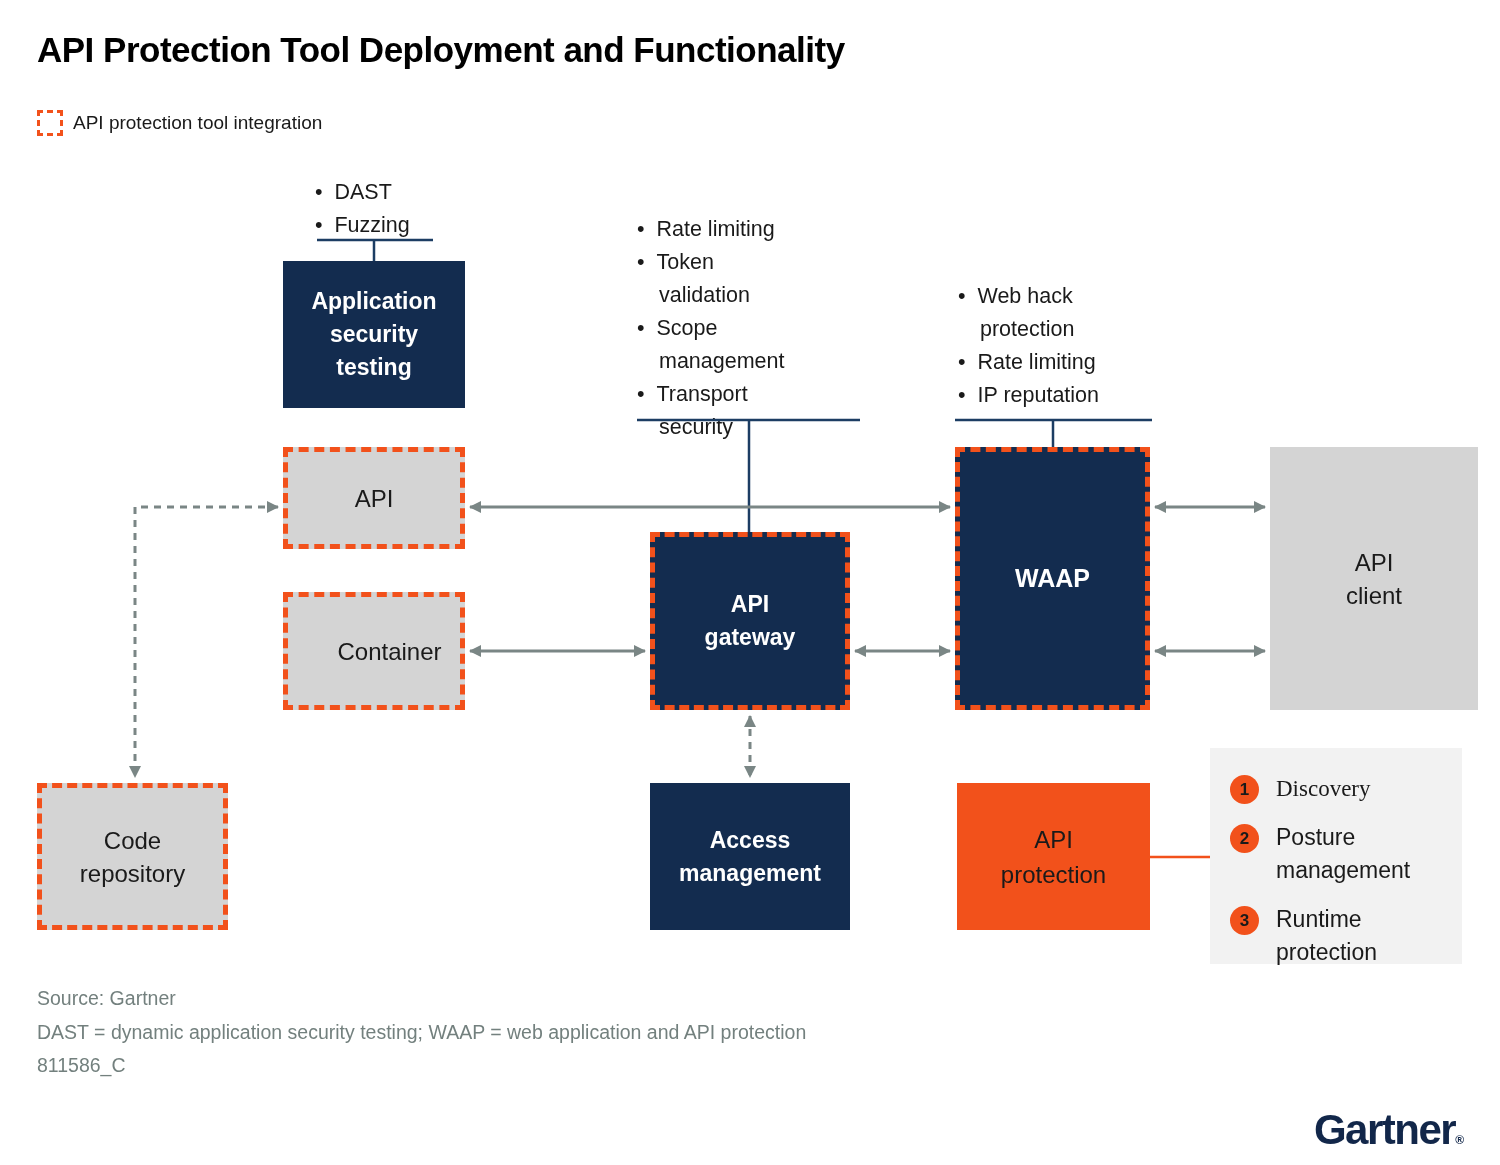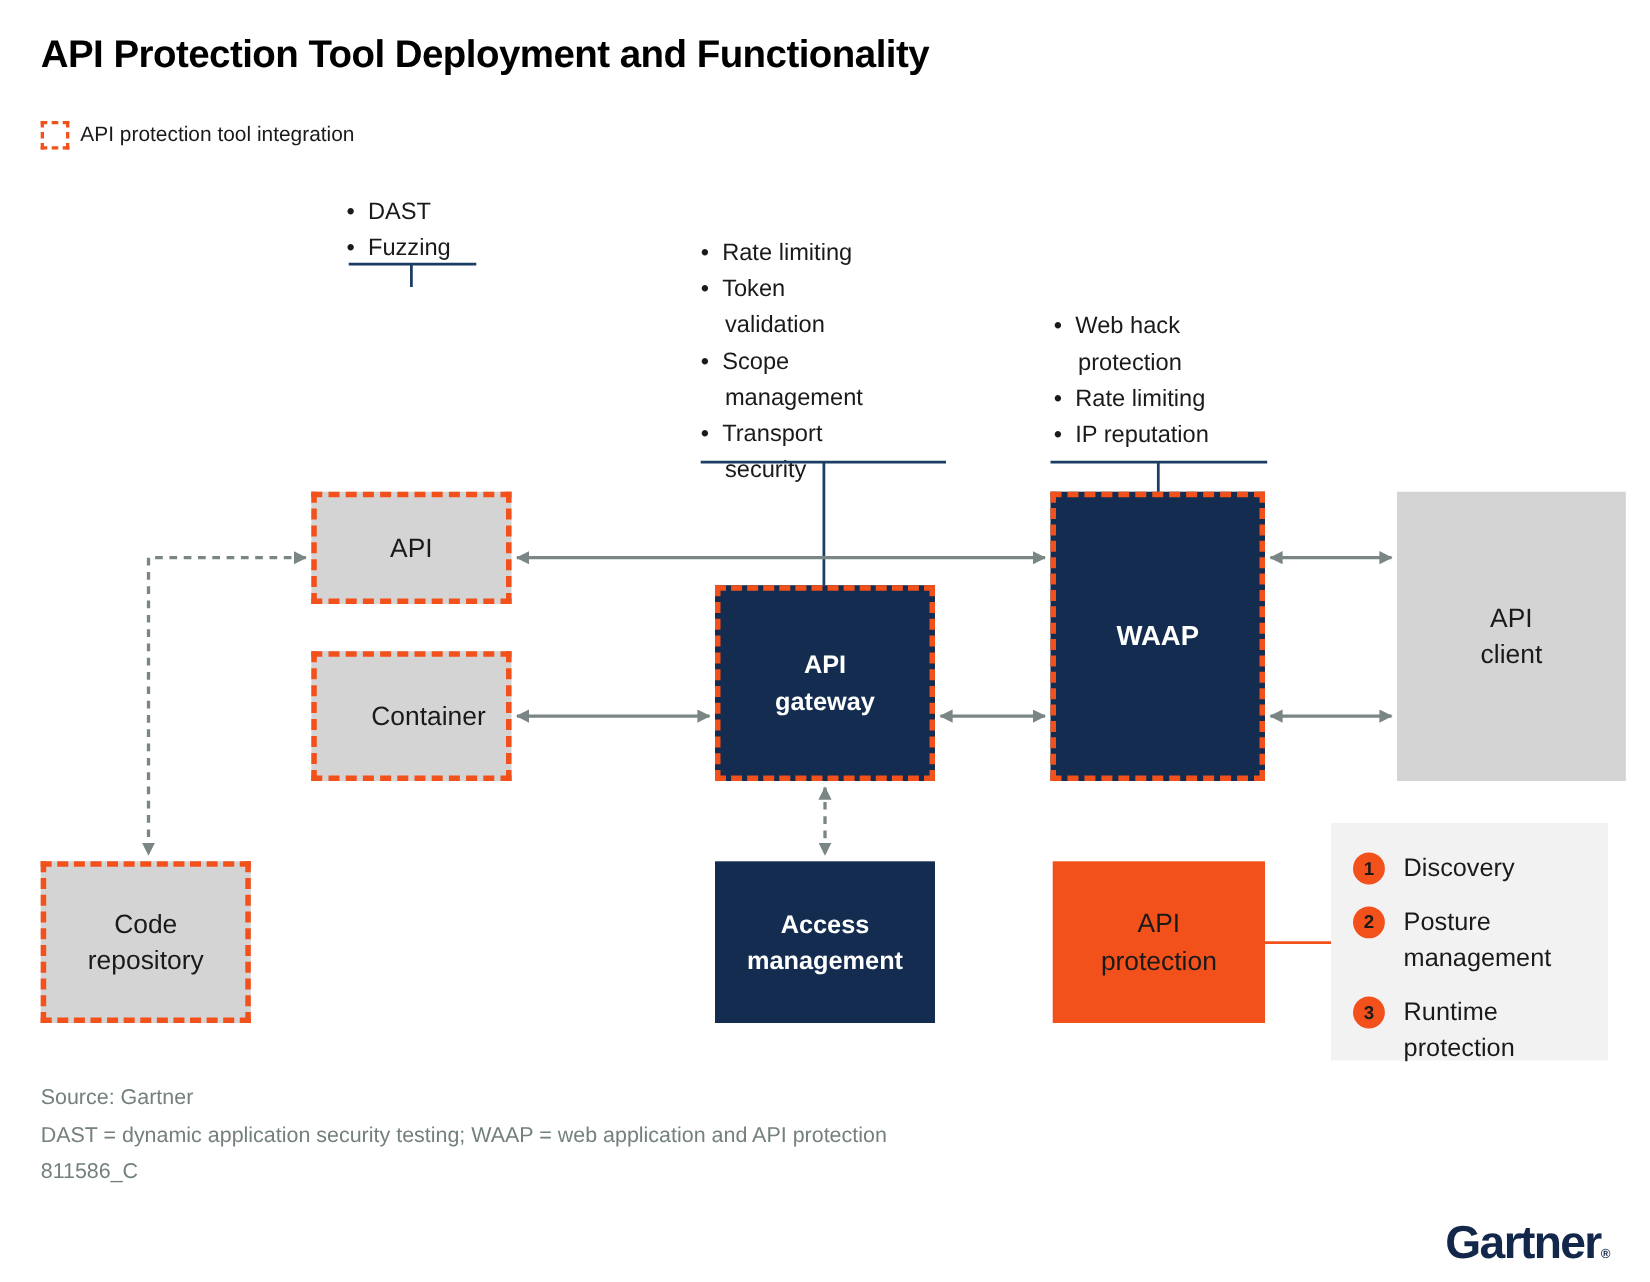--- a/index.html
+++ b/index.html
@@ -91,20 +91,23 @@
     <line class="arrow" x1="855" y1="651" x2="950" y2="651" marker-start="url(#ah)" marker-end="url(#ah)"></line>
     <line class="arrow" x1="1155" y1="507" x2="1265" y2="507" marker-start="url(#ah)" marker-end="url(#ah)"></line>
     <line class="arrow" x1="1155" y1="651" x2="1265" y2="651" marker-start="url(#ah)" marker-end="url(#ah)"></line>
 
     <path class="arrow dashline" d="M278,507 H135 V777" marker-start="url(#ah)" marker-end="url(#ah)"></path>
     <line class="arrow dashline" x1="750" y1="716" x2="750" y2="777" marker-start="url(#ah)" marker-end="url(#ah)"></line>
 
     <line class="oconn" x1="1150" y1="857" x2="1210" y2="857"></line>
   </svg>
 
+  <div class="abs box navy" style="left:283px;top:261px;width:182px;height:147px;">
+    <span style="max-width:150px;">Application security testing</span>
+  </div>
 
   <div class="abs box grayb dash" style="left:283px;top:447px;width:182px;height:102px;">
     <span>API</span>
   </div>
 
   <div class="abs box grayb dash" style="left:283px;top:592px;width:182px;height:118px;padding-left:31px;">
     <span>Container</span>
   </div>
 
   <div class="abs box grayb dash" style="left:37px;top:783px;width:191px;height:147px;">
@@ -127,21 +130,21 @@
     <span style="max-width:130px;">API protection</span>
   </div>
 
   <div class="abs box grayb" style="left:1270px;top:447px;width:208px;height:263px;">
     <span style="max-width:70px;">API client</span>
   </div>
 
   <div class="abs panel" style="left:1210px;top:748px;width:252px;height:216px;">
     <div class="panel-item">
       <span class="num-circle">1</span>
-      <span class="panel-label" style="max-width:170px;">Discovery</span>
+      <span class="panel-label" style="max-width:170px;font-family:Liberation Serif, serif;">Discovery</span>
     </div>
     <div class="panel-item">
       <span class="num-circle">2</span>
       <span class="panel-label" style="max-width:170px;">Posture management</span>
     </div>
     <div class="panel-item">
       <span class="num-circle">3</span>
       <span class="panel-label" style="max-width:170px;">Runtime protection</span>
     </div>
   </div>

